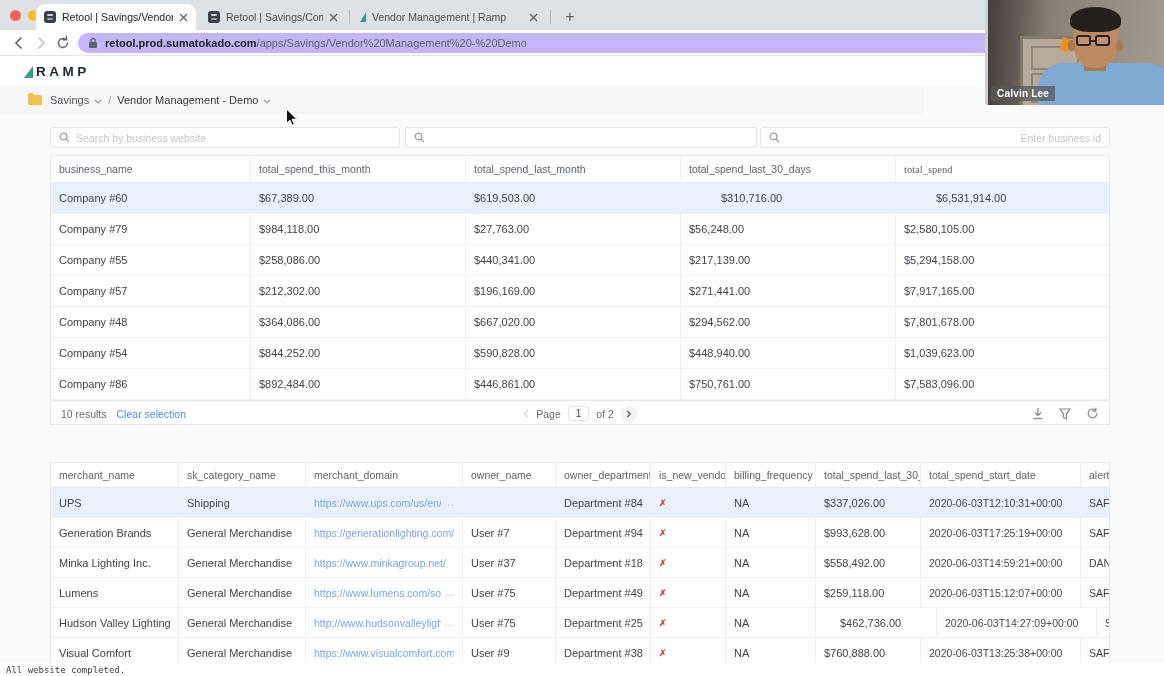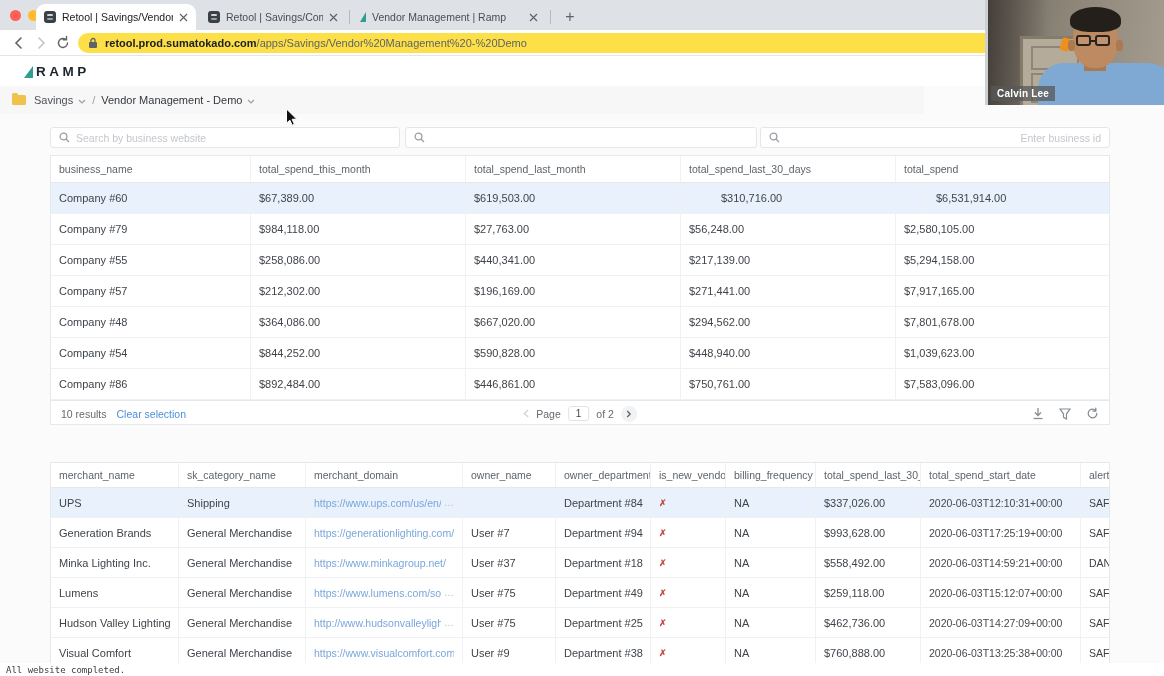--- a/index.html
+++ b/index.html
@@ -18,33 +18,33 @@
   .tab-sep { position:absolute; top:10px; width:1px; height:14px; background:#b7babe; }
   .favicon-retool { width:12px; height:12px; border-radius:3px; background:#3b3f46; margin-right:6px; flex:none; position:relative; }
   .favicon-retool::after { content:""; position:absolute; left:3px; top:3px; width:6px; height:2px; background:#cfd3d8; border-radius:1px; box-shadow:0 4px 0 #9aa0a6; }
   .favicon-ramp { width:0; height:0; border-left:6px solid transparent; border-bottom:10px solid #2f9e8f; margin-right:6px; flex:none; }
   .tab-close { margin-left:6px; flex:none; cursor:pointer; }
   .newtab { position:absolute; top:5px; left:558px; width:24px; height:24px; border-radius:50%;
     font-size:16px; color:#5f6368; display:flex; align-items:center; justify-content:center; }
 
   .urlbar { position:absolute; top:30px; left:0; width:1164px; height:26px; background:#fff; border-bottom:1px solid #e3e5e8; }
   .nav-ic { position:absolute; top:4px; width:18px; height:18px; }
-  .urlfield { position:absolute; left:78px; top:3px; width:1080px; height:20px; background:#fde047;
+  .urlfield { position:absolute; left:78px; top:3px; width:1080px; height:20px; background:#c4b5fd;
     border-radius:10px; display:flex; align-items:center; padding:0 10px; font-size:11px; }
   .url-domain { color:#202124; font-weight:700; margin-left:7px; }
   .url-path { color:#5f6368; }
 
   
   .appheader { position:absolute; top:56px; left:0; width:1164px; height:30px; background:#fff; }
   .ramp-logo { position:absolute; left:24px; top:8px; display:flex; align-items:center; }
   .ramp-tri { width:0; height:0; border-left:9px solid transparent; border-bottom:12px solid #2f9e8f; margin-right:3px; }
   .ramp-text { font-size:13.5px; font-weight:700; letter-spacing:3.5px; color:#1c262c; }
 
   .breadcrumb { position:absolute; top:86px; left:0; width:924px; height:28px; background:#f7f7f8;
-    display:flex; align-items:center; padding-left:12px; font-size:11px; color:#4c5157; }
+    display:flex; align-items:center; padding-left:28px; font-size:11px; color:#4c5157; }
   .folder { width:14px; height:10px; background:#f0c24b; border-radius:1.5px; position:relative; margin-right:8px; }
   .folder::before { content:""; position:absolute; top:-2.5px; left:0; width:6px; height:3px; background:#f0c24b; border-radius:1.5px 1.5px 0 0; }
   .crumb { cursor:pointer; }
   .crumb.page { color:#33383d; font-weight:500; }
   .caret { margin:2px 6px 0 5px; }
   .crumb-sep { color:#9aa0a6; margin-right:6px; }
 
   
   .searchbox { position:absolute; top:127px; height:21px; background:#fff; border:1px solid #e4e6e9;
     border-radius:3px; display:flex; align-items:center; padding:0 8px; }
@@ -215,21 +215,21 @@
     </svg>
   <input placeholder="Enter business id" style="">
 </div>
 
 <div class="panel" id="spend-panel">
   <div class="thead" id="spend-head">
       <div class="th" style="width: 200px;">business_name</div>
       <div class="th" style="width: 215px;">total_spend_this_month</div>
       <div class="th" style="width: 215px;">total_spend_last_month</div>
       <div class="th" style="width: 215px;">total_spend_last_30_days</div>
-      <div class="th" style="width: 215px;">total_spend</div>
+      <div class="th" style="width: 215px; font-family: Liberation Serif, serif;">total_spend</div>
     </div>
   <div id="spend-body">
       <div class="tr selected">
         <div class="td" style="width: 200px;">Company #60</div>
         <div class="td" style="width: 215px;">$67,389.00</div>
         <div class="td" style="width: 215px;">$619,503.00</div>
         <div class="td" style="width: 215px; margin-left: 32px;">$310,716.00</div>
         <div class="td" style="width: 215px;">$6,531,914.00</div>
       </div>
       <div class="tr">
@@ -382,21 +382,21 @@
         <div class="td" style="width: 128px;">Hudson Valley Lighting</div>
         <div class="td" style="width: 127px;">General Merchandise</div>
         <div class="td" style="width: 157px;">
           <span class="link">http://www.hudsonvalleylightin</span>
           <span class="trunc">…</span>
         </div>
         <div class="td" style="width: 93px;">User #75</div>
         <div class="td" style="width: 95px;">Department #25</div>
         <div class="td cross" style="width: 75px;">✗</div>
         <div class="td" style="width: 90px;">NA</div>
-        <div class="td" style="width: 105px;">$462,736.00</div>
+        <div class="td" style="width: 105px; margin-left: 16px;">$462,736.00</div>
         <div class="td date-cell" style="width: 160px;">2020-06-03T14:27:09+00:00</div>
         <div class="td alert-cell" style="width: 80px;">SAFE</div>
       </div>
       <div class="tr">
         <div class="td" style="width: 128px;">Visual Comfort</div>
         <div class="td" style="width: 127px;">General Merchandise</div>
         <div class="td" style="width: 157px;">
           <span class="link">https://www.visualcomfort.com/</span>
         </div>
         <div class="td" style="width: 93px;">User #9</div>

